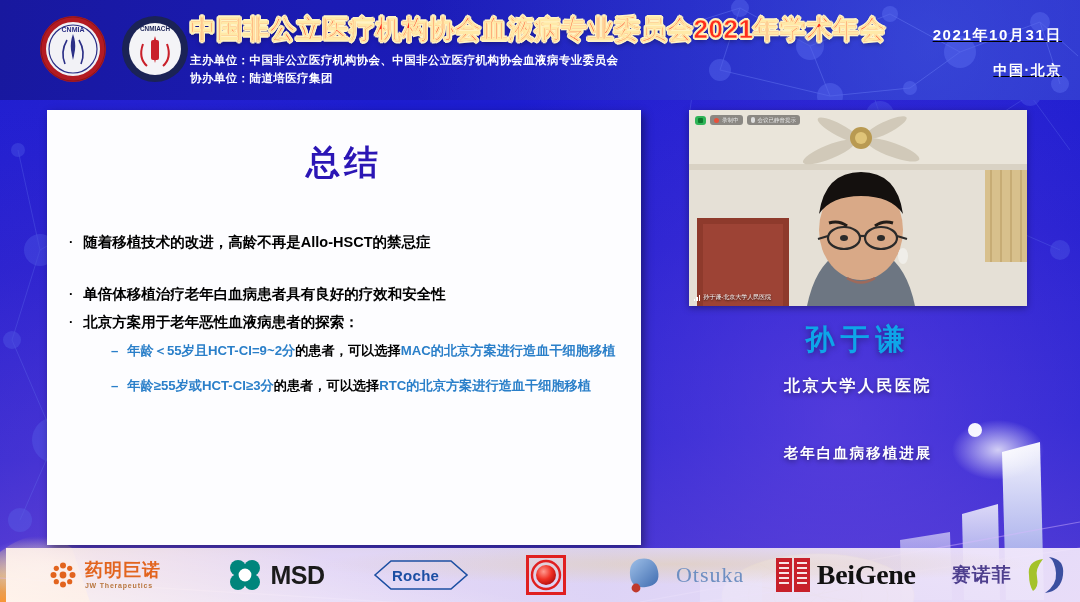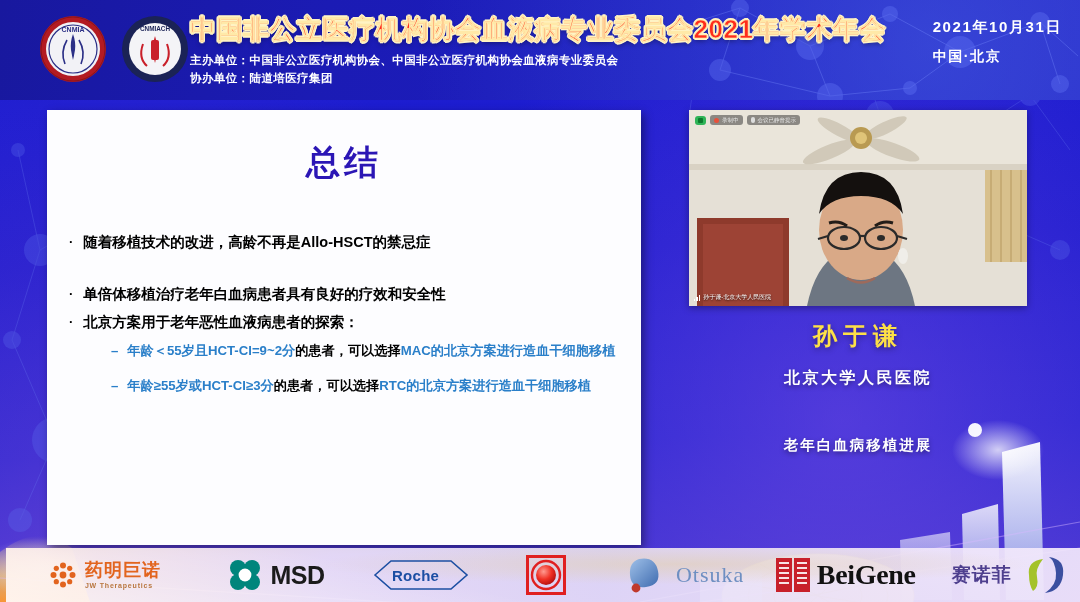--- a/index.html
+++ b/index.html
@@ -55,23 +55,23 @@
       1.2px -1.2px 0 #fff3c4, -1.2px -1.2px 0 #fff3c4,
       0 3px 5px rgba(0,0,0,.45);
     white-space: nowrap;
   }
   .sub-line {
     color: #ffffff; font-size: 11.5px; font-weight: 700;
     letter-spacing: .4px; white-space: nowrap; margin-top: 6px;
   }
   .sub-line.second { margin-top: 3px; }
 
-  .date-block { position: absolute; right: 18px; top: 18px; text-align: left; }
+  .date-block { position: absolute; right: 18px; top: 26px; text-align: right; text-decoration: underline; }
   .date-line1 { color: #fff; font-size: 15px; font-weight: 700; letter-spacing: 1.6px; white-space: nowrap; }
-  .date-line2 { color: #fff; font-size: 14px; font-weight: 700; letter-spacing: 1.6px; margin-top: 11px; white-space: nowrap; }
+  .date-line2 { color: #fff; font-size: 14px; font-weight: 700; letter-spacing: 1.6px; margin-top: 17px; white-space: nowrap; }
 
   
   .slide {
     position: absolute; left: 47px; top: 110px;
     width: 594px; height: 435px;
     background: #fdfdff;
     box-shadow: 3px 4px 9px rgba(0,0,0,.42);
     overflow: hidden;
   }
   .slide-title {
@@ -128,21 +128,21 @@
     font-size: 6px; color: #fff;
     text-shadow: 0 1px 2px rgba(0,0,0,.9);
     white-space: nowrap;
   }
   .sigbars { display: inline-flex; align-items: flex-end; gap: 1px; height: 6px; }
   .sigbars i { width: 1.4px; background: #fff; display: block; }
 
   
   .speaker { position: absolute; left: 689px; top: 320px; width: 338px; text-align: center; }
   .sp-name {
-    color: #fde047; font-size: 24px; font-weight: 700; letter-spacing: 6px;
+    color: #0ea5e9; font-size: 29px; font-weight: 700; letter-spacing: 6px;
     text-shadow: 0 2px 6px rgba(0,0,0,.4);
   }
   .sp-org {
     color: #fff; font-size: 16px; font-weight: 700; letter-spacing: 2.5px;
     margin-top: 16px; text-shadow: 0 2px 5px rgba(0,0,0,.4);
   }
   .sp-topic {
     color: #fff; font-size: 14.5px; font-weight: 700; letter-spacing: 2px;
     margin-top: 47px; text-shadow: 0 2px 5px rgba(0,0,0,.4);
   }

